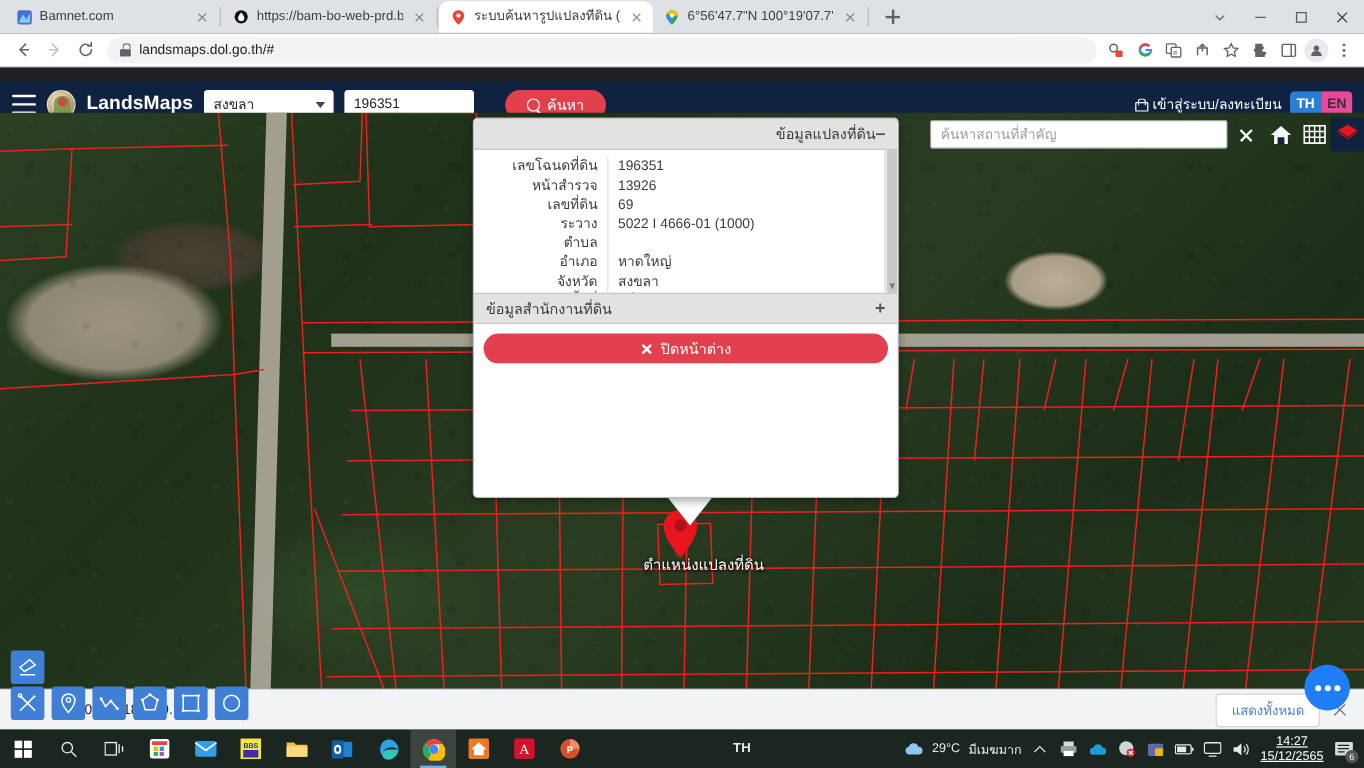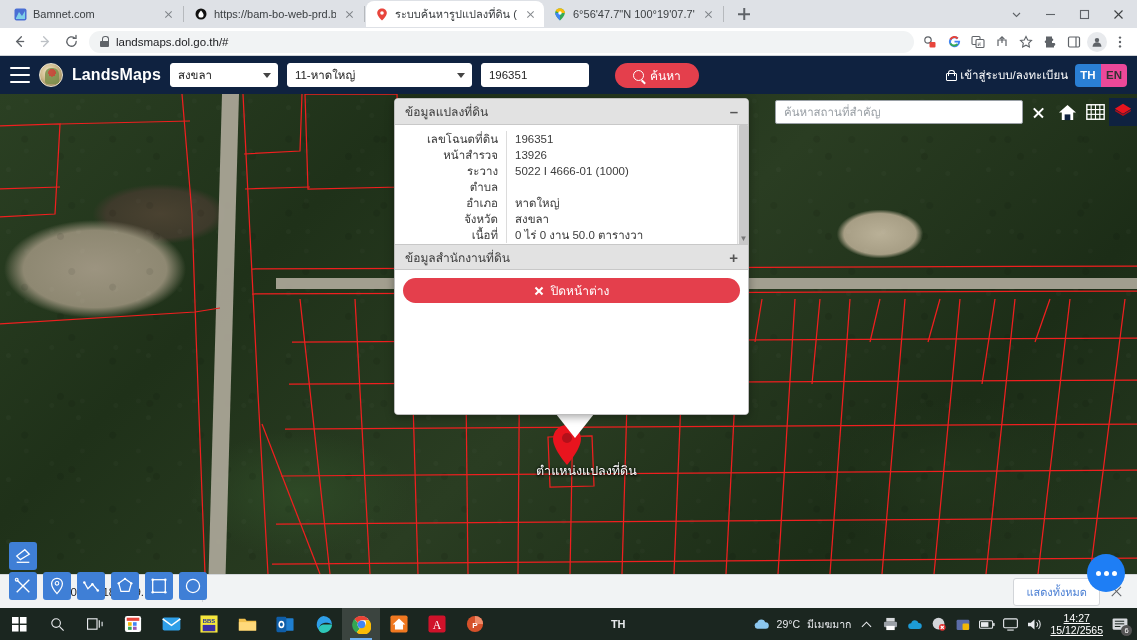--- a/index.html
+++ b/index.html
@@ -63,21 +63,21 @@
   }
   .lock { width: 9px; height: 11px; position: relative; flex: 0 0 9px; }
   .lock::before { content:""; position:absolute; left:0; bottom:0; width:9px; height:6px; background:#5f6368; border-radius:1px; }
   .lock::after { content:""; position:absolute; left:2px; top:0; width:5px; height:5px; border:1.3px solid #5f6368; border-bottom:none; border-radius:3px 3px 0 0; }
   .ext-icons { display: flex; align-items: center; gap: 2px; }
   .ext { width: 22px; height: 22px; display: flex; align-items: center; justify-content: center; font-size: 12px; color: #5f6368; position: relative; }
   .avatar-btn { width: 20px; height: 20px; border-radius: 50%; background: #e8eaed; display: flex; align-items: center; justify-content: center; }
 
   
   .lm-header {
-    position: absolute; top: 56px; left: 0; width: 1137px; height: 38px;
+    position: absolute; top: 68px; left: 0; width: 1137px; height: 38px;
     background: #0f2240; display: flex; align-items: center; padding: 0 10px; gap: 9px;
   }
   .hamburger { width: 20px; height: 16px; display: flex; flex-direction: column; justify-content: space-between; flex: 0 0 20px; }
   .hamburger i { display: block; height: 2.2px; background: #fff; border-radius: 1px; }
   .lm-logo {
     width: 24px; height: 24px; border-radius: 50%; flex: 0 0 24px;
     background: radial-gradient(circle at 40% 35%, #f2e7c9 0%, #cdb98a 45%, #7d6b3e 100%);
     border: 1.5px solid #e8e2d0; position: relative; overflow: hidden;
   }
   .lm-logo::after {
@@ -178,21 +178,21 @@
 
   
   .info-panel {
     position: absolute; left: 394px; top: 98px; width: 355px; height: 317px;
     background: #fff; border: 1px solid #bdbdbd; border-radius: 4px;
     box-shadow: 0 2px 8px rgba(0,0,0,.35); z-index: 20; overflow: hidden;
     display: flex; flex-direction: column;
   }
   .panel-head {
     height: 26px; background: #e2e2e2; border-bottom: 1px solid #c8c8c8;
-    display: flex; align-items: center; justify-content: space-between;
+    display: flex; align-items: center; justify-content: flex-end;
     padding: 0 10px; font-size: 12px; color: #3b3b3b; flex: 0 0 26px;
   }
   .panel-toggle { font-size: 15px; color: #555; line-height: 1; font-weight: bold; }
   .panel-body { flex: 1; overflow: hidden; padding: 6px 0 2px 0; position: relative; }
   .row { display: flex; font-size: 11.5px; line-height: 16px; padding: 0 4px; min-height: 16px; }
   .row + .row { margin-top: 0px; }
   .row-label {
     width: 108px; flex: 0 0 108px; text-align: right; color: #3b3b3b;
     padding-right: 8px; border-right: 1px solid #dcdcdc;
   }
@@ -449,23 +449,20 @@
   <div class="lm-header">
     <div class="hamburger">
         <i></i>
         <i></i>
         <i></i>
       </div>
     <div class="lm-logo"></div>
     <div class="lm-brand">LandsMaps</div>
     <div class="lm-select" id="sel-province">
       <span>สงขลา</span>
-    </div>
-    <div class="lm-select" id="sel-district">
-      <span>11-หาดใหญ่</span>
     </div>
     <div class="lm-input">
       <span>196351</span>
     </div>
     <div class="lm-search-btn">
       <span class="magnifier"></span>
       <span>ค้นหา</span>
     </div>
     <div class="lm-right">
       <div class="lm-login">
@@ -592,20 +589,24 @@
     <div class="panel-body">
       <div class="row">
         <div class="row-label">เลขโฉนดที่ดิน</div>
         <div class="row-val">196351</div>
       </div>
       <div class="row">
         <div class="row-label">หน้าสำรวจ</div>
         <div class="row-val">13926</div>
       </div>
       <div class="row">
+        <div class="row-label">เลขที่ดิน</div>
+        <div class="row-val">69</div>
+      </div>
+      <div class="row">
         <div class="row-label">ระวาง</div>
         <div class="row-val">5022 I 4666-01 (1000)</div>
       </div>
       <div class="row">
         <div class="row-label">ตำบล</div>
       </div>
       <div class="row">
         <div class="row-label">อำเภอ</div>
         <div class="row-val">หาดใหญ่</div>
       </div>

